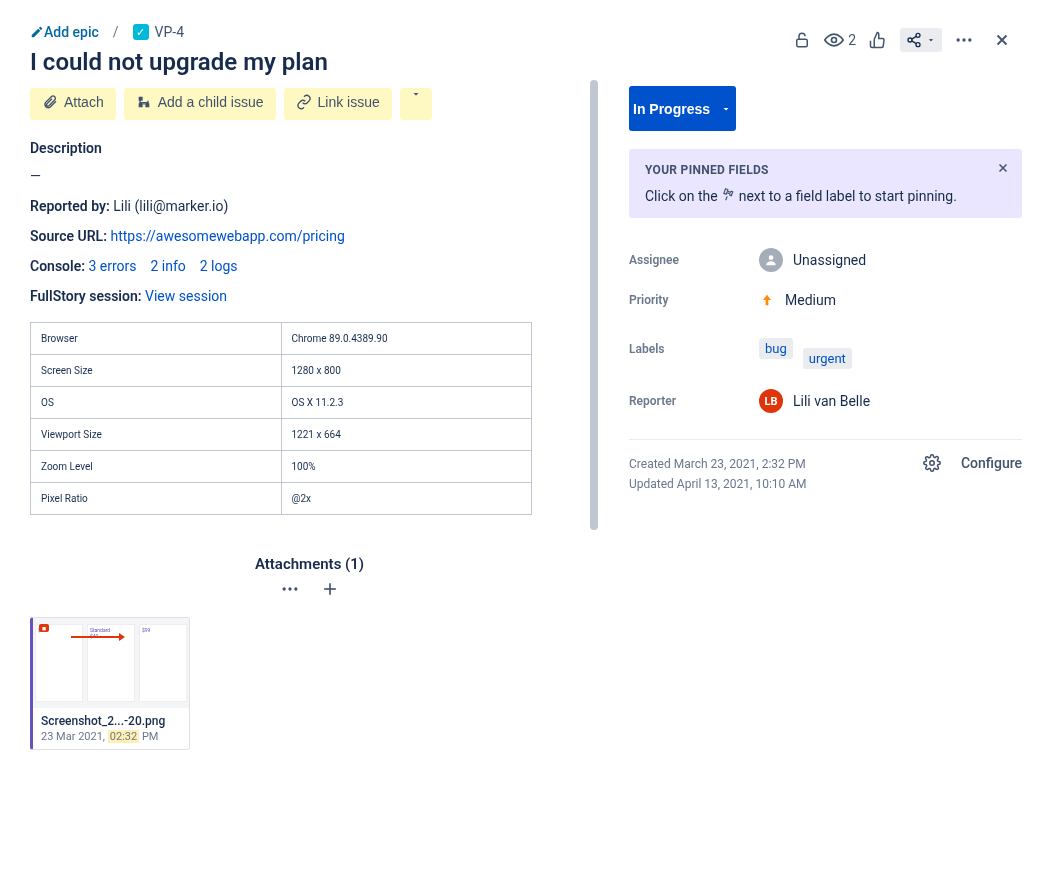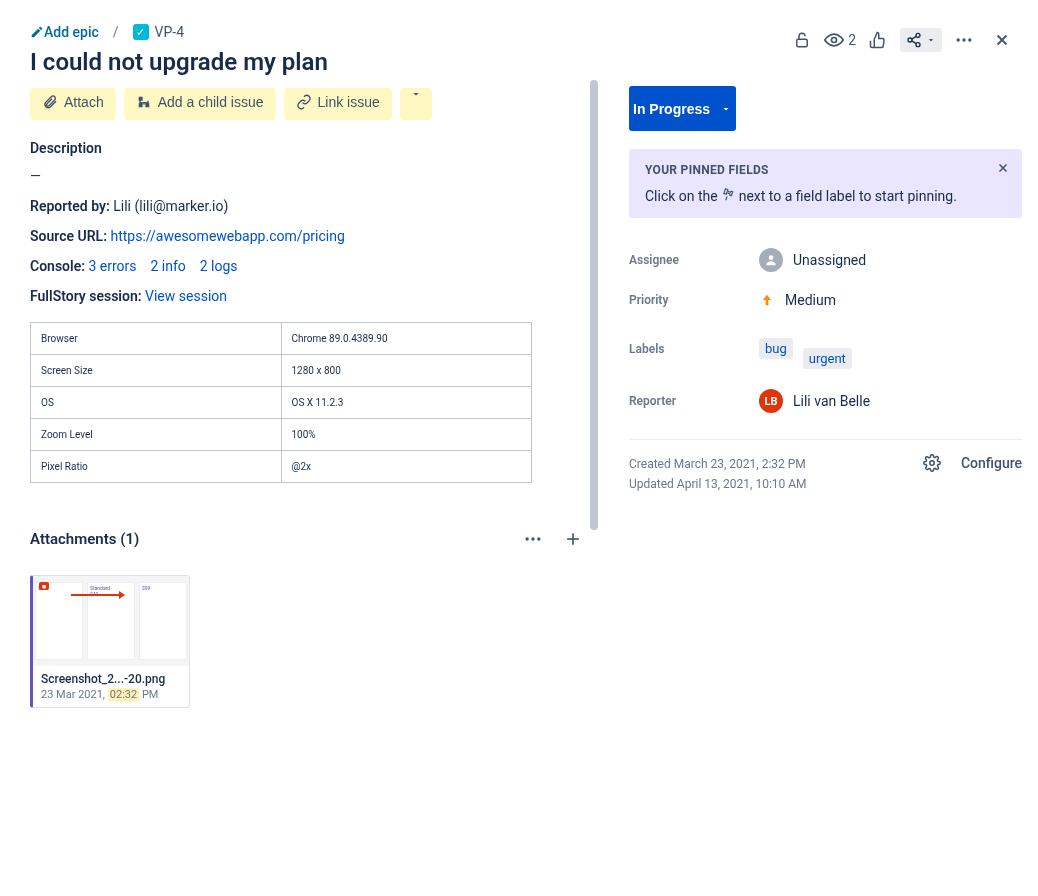--- a/index.html
+++ b/index.html
@@ -43,21 +43,21 @@
   .meta-line .label { font-weight: 600; }
   .link { color: #0052CC; cursor: pointer; }
 
   
   .info-table { border-collapse: collapse; width: 502px; margin-top: 18px; }
   .info-table td { border: 1px solid #C1C7D0; padding: 10px 10px; font-size: 10px; }
   .info-table td:first-child { width: 50%; }
 
   
   .attachments-section { margin-top: 40px; }
-  .attachments-header { display: flex; align-items: center; justify-content: space-between; margin-bottom: 20px; }
+  .attachments-header { display: flex; align-items: center; justify-content: space-between; margin-bottom: 12px; flex-direction: column; }
   .attachments-title { font-weight: 600; font-size: 15px; }
   .attachments-actions { display: flex; gap: 8px; }
   .attachment-card { width: 160px; border: 1px solid #DFE1E6; border-radius: 3px; overflow: hidden; border-left: 3px solid #6554C0; }
   .attachment-thumb { height: 90px; background: #F4F5F7; position: relative; display:flex; }
   .thumb-col { flex:1; background:#fff; margin:6px 2px; border:1px solid #eee; font-size:3px; padding:2px; overflow:hidden; }
   .thumb-arrow { position:absolute; top:18px; left:38px; width:50px; height:2px; background:#DE350B; }
   .thumb-arrow:after { content:""; position:absolute; right:-4px; top:-3px; border-left:6px solid #DE350B; border-top:4px solid transparent; border-bottom:4px solid transparent; }
   .thumb-tag { position:absolute; top:6px; left:6px; background:#DE350B; color:#fff; font-size:5px; padding:1px 3px; border-radius:2px; }
   .attachment-meta { padding: 6px 8px; font-size: 12px; }
   .attachment-name { font-weight: 500; white-space: nowrap; overflow: hidden; text-overflow: ellipsis; }
@@ -179,20 +179,24 @@
             <td>Browser</td>
             <td>Chrome 89.0.4389.90</td>
           </tr>
       <tr>
             <td>Screen Size</td>
             <td>1280 x 800</td>
           </tr>
       <tr>
             <td>OS</td>
             <td>OS X 11.2.3</td>
+          </tr>
+      <tr>
+            <td>Viewport Size</td>
+            <td>1221 x 664</td>
           </tr>
       <tr>
             <td>Zoom Level</td>
             <td>100%</td>
           </tr>
       <tr>
             <td>Pixel Ratio</td>
             <td>@2x</td>
           </tr>
     </tbody>

